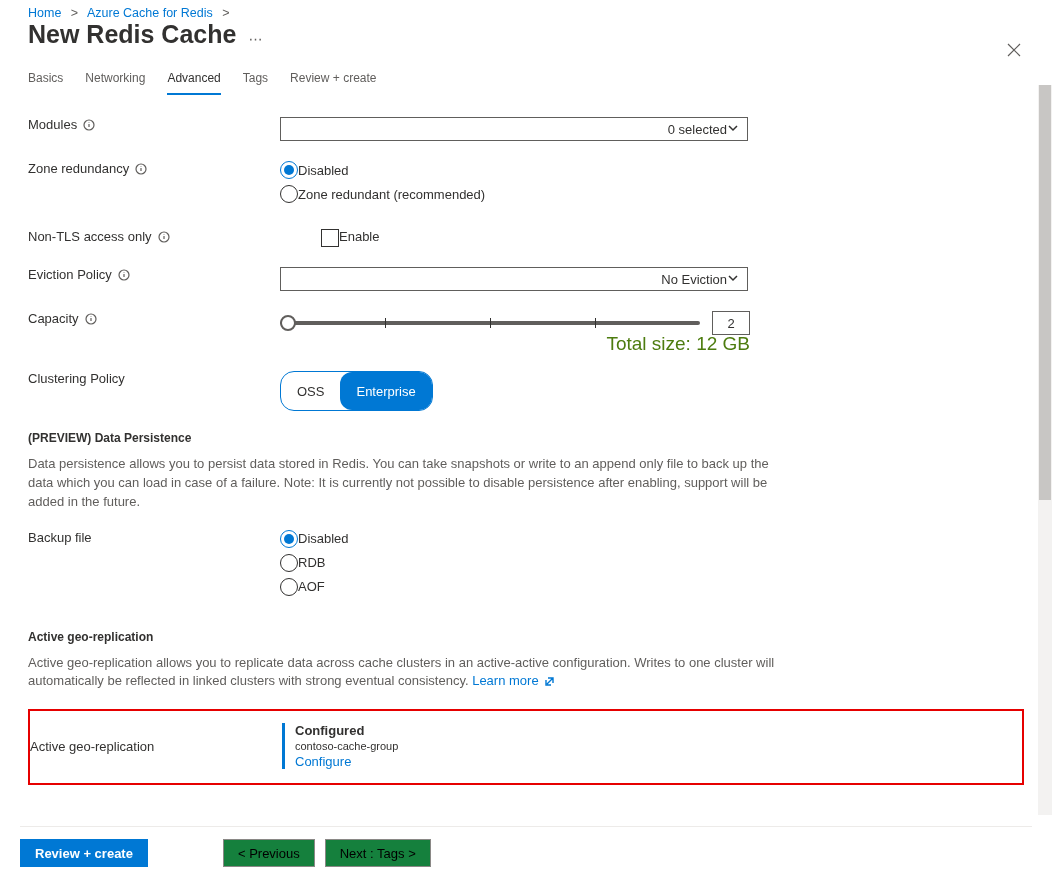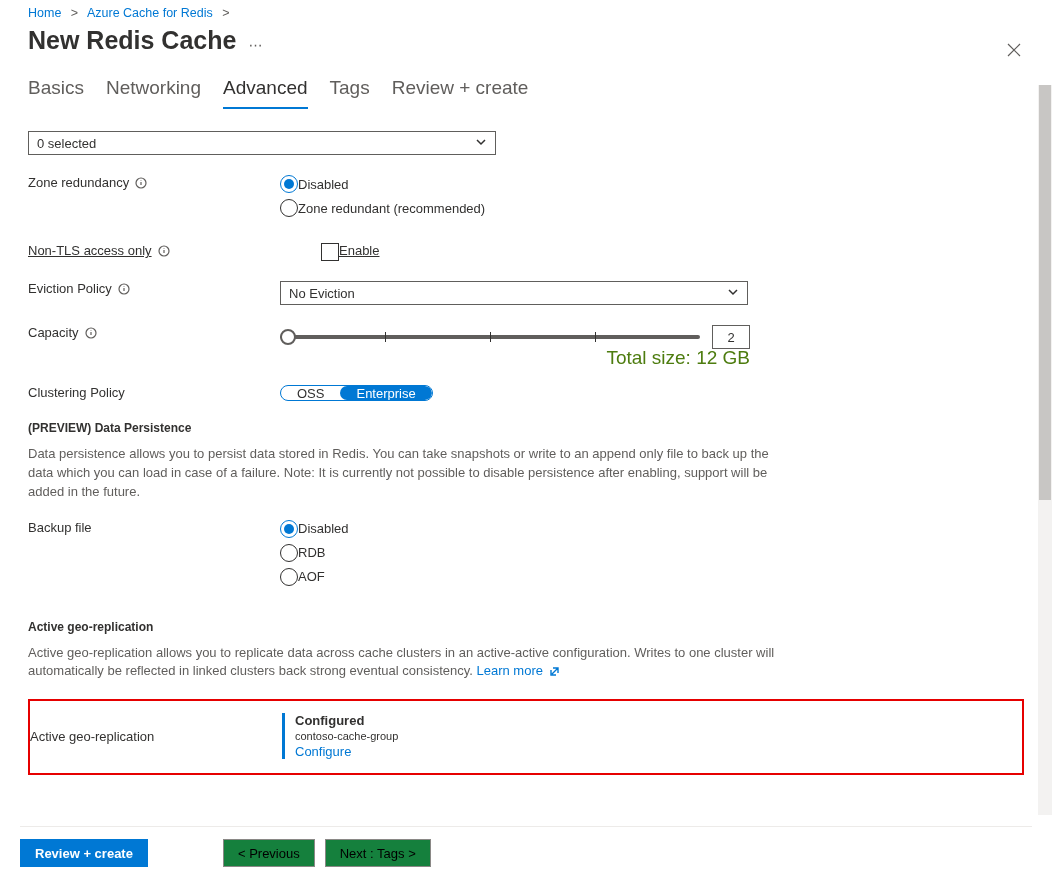--- a/index.html
+++ b/index.html
@@ -24,57 +24,57 @@
   .scrollbar-thumb {
     position: absolute;
     top: 0;
     left: 1px;
     width: 12px;
     height: 415px;
     background: #c8c6c4;
     border-radius: 0;
   }
   .content-wrap { padding: 6px 28px 0 28px; position: relative; }
-  .breadcrumb { font-size: 12.5px; color: #605e5c; margin-bottom: 6px; }
+  .breadcrumb { font-size: 12.5px; color: #605e5c; }
   .breadcrumb a { color: #0078d4; text-decoration: none; }
   .breadcrumb .sep { color: #605e5c; margin: 0 6px; }
   .title-row { display: flex; align-items: center; margin-bottom: 22px; }
   .page-title { font-size: 25px; font-weight: 600; color: #323130; }
   .title-more { margin-left: 12px; color: #605e5c; letter-spacing: 1px; font-size:14px; position:relative; top:4px;}
   .close-icon { position: absolute; right: 30px; top: 42px; cursor: pointer; }
   .close-icon svg { width: 16px; height: 16px; stroke: #605e5c; stroke-width: 1.2; }
   .tabs { display: flex; gap: 22px; border-bottom: 0; margin-bottom: 22px; }
-  .tab { font-size: 19px; color: #605e5c; padding-bottom: 8px; cursor: pointer; }
+  .tab { font-size: 12px; color: #605e5c; padding-bottom: 8px; cursor: pointer; }
   .tab.active { color: #323130; font-weight: 400; border-bottom: 2px solid #0078d4; }
   .form-row { display: flex; align-items: flex-start; margin-bottom: 20px; }
   .form-label { width: 252px; flex-shrink: 0; font-size: 13px; color: #323130; display: flex; align-items:center; gap:6px;}
   .info-icon { display:inline-flex; }
   .info-icon svg { width: 12px; height: 12px; stroke:#605e5c; fill:none; stroke-width:1.2;}
   .form-control { flex: 0 0 468px; }
   .select-box {
-    display: flex; align-items: center; justify-content: space-between;
+    display: flex; align-items: center; justify-content: flex-end;
     border: 1px solid #605e5c; height: 24px; padding: 0 8px; font-size: 13px;
     cursor: pointer; background: #fff;
   }
   .select-box.wide { width: 468px; }
   .chevron svg { width: 12px; height:12px; stroke:#323130; stroke-width:1.5; fill:none;}
   .radio-row { display:flex; align-items:center; margin-bottom:6px; }
   .radio { width:18px; height:18px; border-radius:50%; border:1px solid #323130; display:inline-flex; align-items:center; justify-content:center; cursor:pointer;}
   .radio.selected { border-color:#0078d4; }
   .radio.selected::after { content:""; width:10px; height:10px; border-radius:50%; background:#0078d4; }
   .checkbox { width:18px; height:18px; border:1px solid #323130; display:inline-block; cursor:pointer; }
   .checkbox-row { display:flex; align-items:flex-start; gap:0;padding-left:41px;}
   .slider-wrap { display:flex; align-items:center; gap:12px; position:relative;}
   .slider { width:420px; position:relative; height:20px; display:flex; align-items:center;}
   .slider-track { position:absolute; left:0; right:0; height:4px; background:#605e5c; border-radius:2px; }
   .slider-thumb { position:absolute; left:0; width:16px; height:16px; border-radius:50%; background:#fff; border:2px solid #605e5c; z-index:2;}
   .slider-tick { position:absolute; width:1px; height:10px; background:#323130; top:5px;}
   .slider-value { border:1px solid #605e5c; width:38px; height:24px; display:flex; align-items:center; justify-content:center; font-size:13px;}
   .slider-total { position:absolute; right:0; top:22px; font-size:19px; color:#4d7c0f;}
-  .pill-group { display:inline-flex; border:1px solid #0078d4; border-radius:14px; overflow:hidden; height:16px;}
+  .pill-group { display:inline-flex; border:1px solid #0078d4; border-radius:14px; overflow:hidden; height:40px;}
   .pill { padding: 0 16px; display:flex; align-items:center; font-size:13px; cursor:pointer; color:#323130;}
   .pill.active { background:#0078d4; color:#fff; border-radius:12px;}
   .section-title { font-size:12px; font-weight:600; color:#323130; margin-top:8px; margin-bottom:10px;}
   .section-desc { font-size:13px; color:#605e5c; line-height:1.45; max-width:760px; margin-bottom:18px;}
   .link { color:#0078d4; text-decoration:none;}
   .ext-icon { display:inline-flex; vertical-align:middle; margin-left:2px;}
   .ext-icon svg { width:11px; height:11px; stroke:#0078d4; fill:none; stroke-width:1.4;}
   .highlight-box { border:2px solid #e60000; padding:12px 0 14px 0; margin-top:0; display:flex;}
   .highlight-label { width:252px; flex-shrink:0; padding-left:0;}
   .highlight-content { border-left:3px solid #0078d4; padding-left:10px; flex:1;}
@@ -115,20 +115,29 @@
 
   <div class="tabs">
     <div class="tab">Basics</div>
     <div class="tab">Networking</div>
     <div class="tab active">Advanced</div>
     <div class="tab">Tags</div>
     <div class="tab">Review + create</div>
   </div>
 
   <div class="form-row">
+    <div class="form-label">
+      <span>Modules</span>
+      <span class="info-icon">
+          <svg viewBox="0 0 12 12">
+            <circle cx="6" cy="6" r="5"></circle>
+            <path d="M6 5v3M6 3.5v.5"></path>
+          </svg>
+        </span>
+    </div>
     <div class="form-control">
       <div class="select-box wide">
         <span>0 selected</span>
         <span class="chevron"><svg viewBox="0 0 12 12">
               <path d="M2 4l4 4 4-4"></path>
             </svg></span>
       </div>
     </div>
   </div>
 
@@ -147,21 +156,21 @@
         <span class="radio selected"></span>
         <span>Disabled</span>
       </div>
       <div class="radio-row">
         <span class="radio"></span>
         <span>Zone redundant (recommended)</span>
       </div>
     </div>
   </div>
 
-  <div class="form-row" style="margin-top:18px;text-decoration:underline;">
+  <div class="form-row" style="margin-top:18px;">
     <div class="form-label">
       <span>Non-TLS access only</span>
       <span class="info-icon">
           <svg viewBox="0 0 12 12">
             <circle cx="6" cy="6" r="5"></circle>
             <path d="M6 5v3M6 3.5v.5"></path>
           </svg>
         </span>
     </div>
     <div class="form-control">
@@ -247,21 +256,21 @@
       </div>
       <div class="radio-row">
         <span class="radio"></span>
         <span>AOF</span>
       </div>
     </div>
   </div>
 
   <div class="section-title" style="margin-top:28px;">Active geo-replication</div>
   <div class="section-desc">
-    <span>Active geo-replication allows you to replicate data across cache clusters in an active-active configuration. Writes to one cluster will automatically be reflected in linked clusters back strong eventual consistency.  </span>
+    <span>Active geo-replication allows you to replicate data across cache clusters in an active-active configuration. Writes to one cluster will automatically be reflected in linked clusters with strong eventual consistency.  </span>
     <a href="#" class="link">
       <span>Learn more</span>
       <span class="ext-icon">
           <svg viewBox="0 0 11 11">
             <path d="M4 2h5v5M9 2L3 8M2 4v5h5"></path>
           </svg>
         </span>
     </a>
   </div>
 

